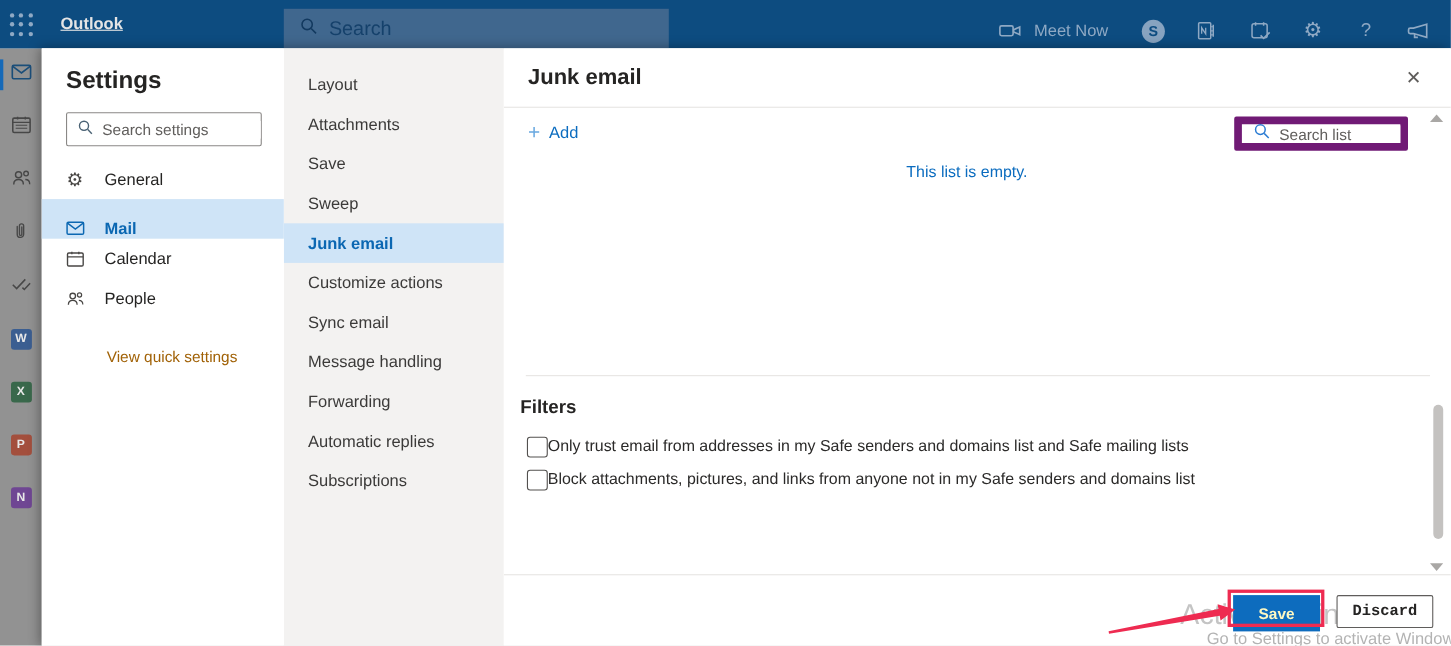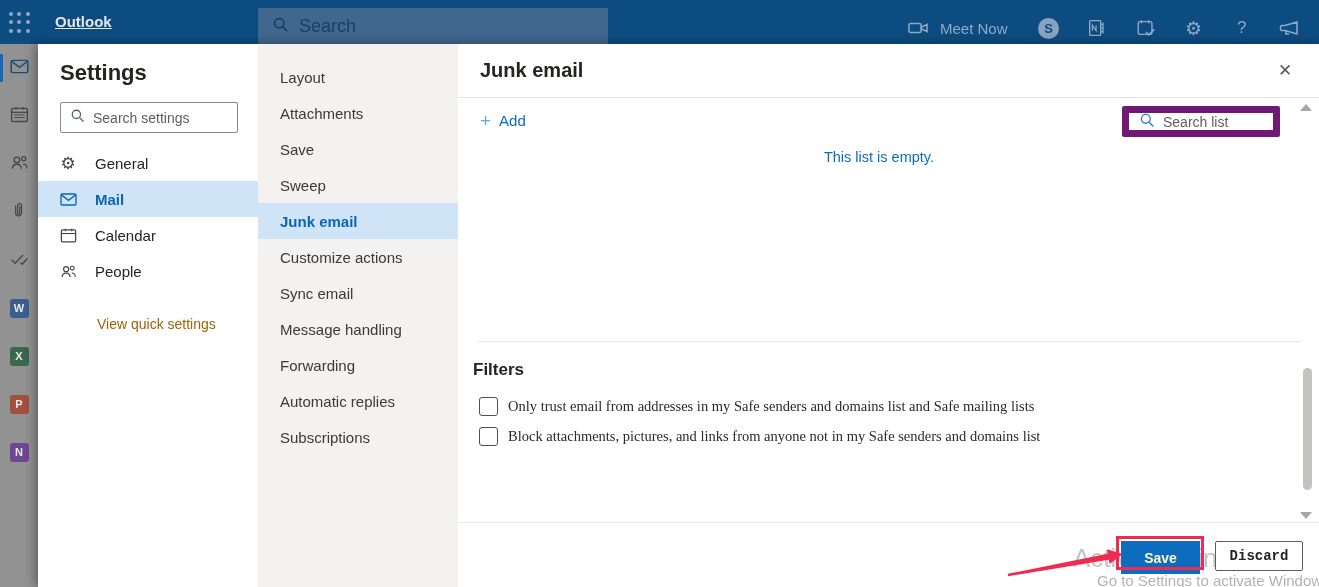--- a/index.html
+++ b/index.html
@@ -44,21 +44,21 @@
   .settings-search { position:absolute; left:22px; top:58px; width:178px; height:31px;
                      border:1px solid #8a8886; border-radius:2px; background:#fff;
                      display:flex; align-items:center; gap:8px; padding-left:9px; }
   .settings-search input { flex:1; border:0; outline:none; font-size:14px; min-width:0;
                            font-family:"Liberation Sans",sans-serif; color:#252423; }
   .settings-search input::placeholder { color:#605e5c; opacity:1; }
   .settings-list { position:absolute; left:0; top:101px; width:100%; }
   .s-item { height:36px; display:flex; align-items:center; padding-left:20px; gap:17px;
             font-size:15px; color:#252423; cursor:pointer; }
   .s-item .sic { width:20px; display:flex; justify-content:center; color:#484644; }
-  .s-item.selected { background:#cfe4f7; color:#0b67b2; font-weight:700; }
+  .s-item.selected { background:#cfe4f7; color:#0b67b2; font-weight:700;align-items:flex-end; }
   .s-item.selected .sic { color:#0b67b2; }
   .quick-link { position:absolute; left:59px; top:272px; font-size:14px; color:#a16207; cursor:pointer; }
 
   
   .col2 { width:200px; background:#f3f2f1; padding-top:15px; flex:none; }
   .m-item { height:36px; display:flex; align-items:center; padding-left:22px;
             font-size:15px; color:#3b3a39; cursor:pointer; }
   .m-item.selected { background:#cfe4f7; color:#0b67b2; font-weight:700; }
 
   
@@ -74,21 +74,21 @@
   .add-link .plus { color:#6aa9e0; font-size:19px; font-weight:400; line-height:1; }
   .list-search { position:absolute; left:664px; top:62px; width:158px; height:31px;
                  border:7px solid #701a75; border-radius:2px; background:#fff;
                  display:flex; align-items:center; gap:8px; padding-left:10px; }
   .list-search input { flex:1; border:0; outline:none; font-size:14px; min-width:0;
                        font-family:"Liberation Sans",sans-serif; color:#252423; }
   .list-search input::placeholder { color:#605e5c; opacity:1; }
   .empty-msg { position:absolute; left:0; top:105px; width:842px; text-align:center;
                color:#0b6cbf; font-size:14.5px; }
   .filters-h { position:absolute; left:15px; top:316px; font-size:17px; font-weight:600; }
-  .cb-row { position:absolute; left:21px; display:flex; align-items:center; gap:10px; height:20px; cursor:pointer;font-family:Liberation Serif, serif; }
+  .cb-row { position:absolute; left:21px; display:flex; align-items:center; height:20px; cursor:pointer; }
   .cb1 { top:352px; } .cb2 { top:382px; }
   .cb-box { width:19px; height:19px; border:1px solid #53514f; border-radius:3px; background:#fff; flex:none; }
   .cb-lab { font-size:14.5px; color:#2b2a29; }
 
   
   .sb-arrow { position:absolute; left:842px; width:0; height:0; border-left:6px solid transparent;
               border-right:6px solid transparent; }
   .sb-up { top:60px; border-bottom:7px solid #a9a7a5; }
   .sb-down { top:468px; border-top:7px solid #a9a7a5; }
   .sb-thumb { position:absolute; left:845px; top:324px; width:9px; height:122px;

